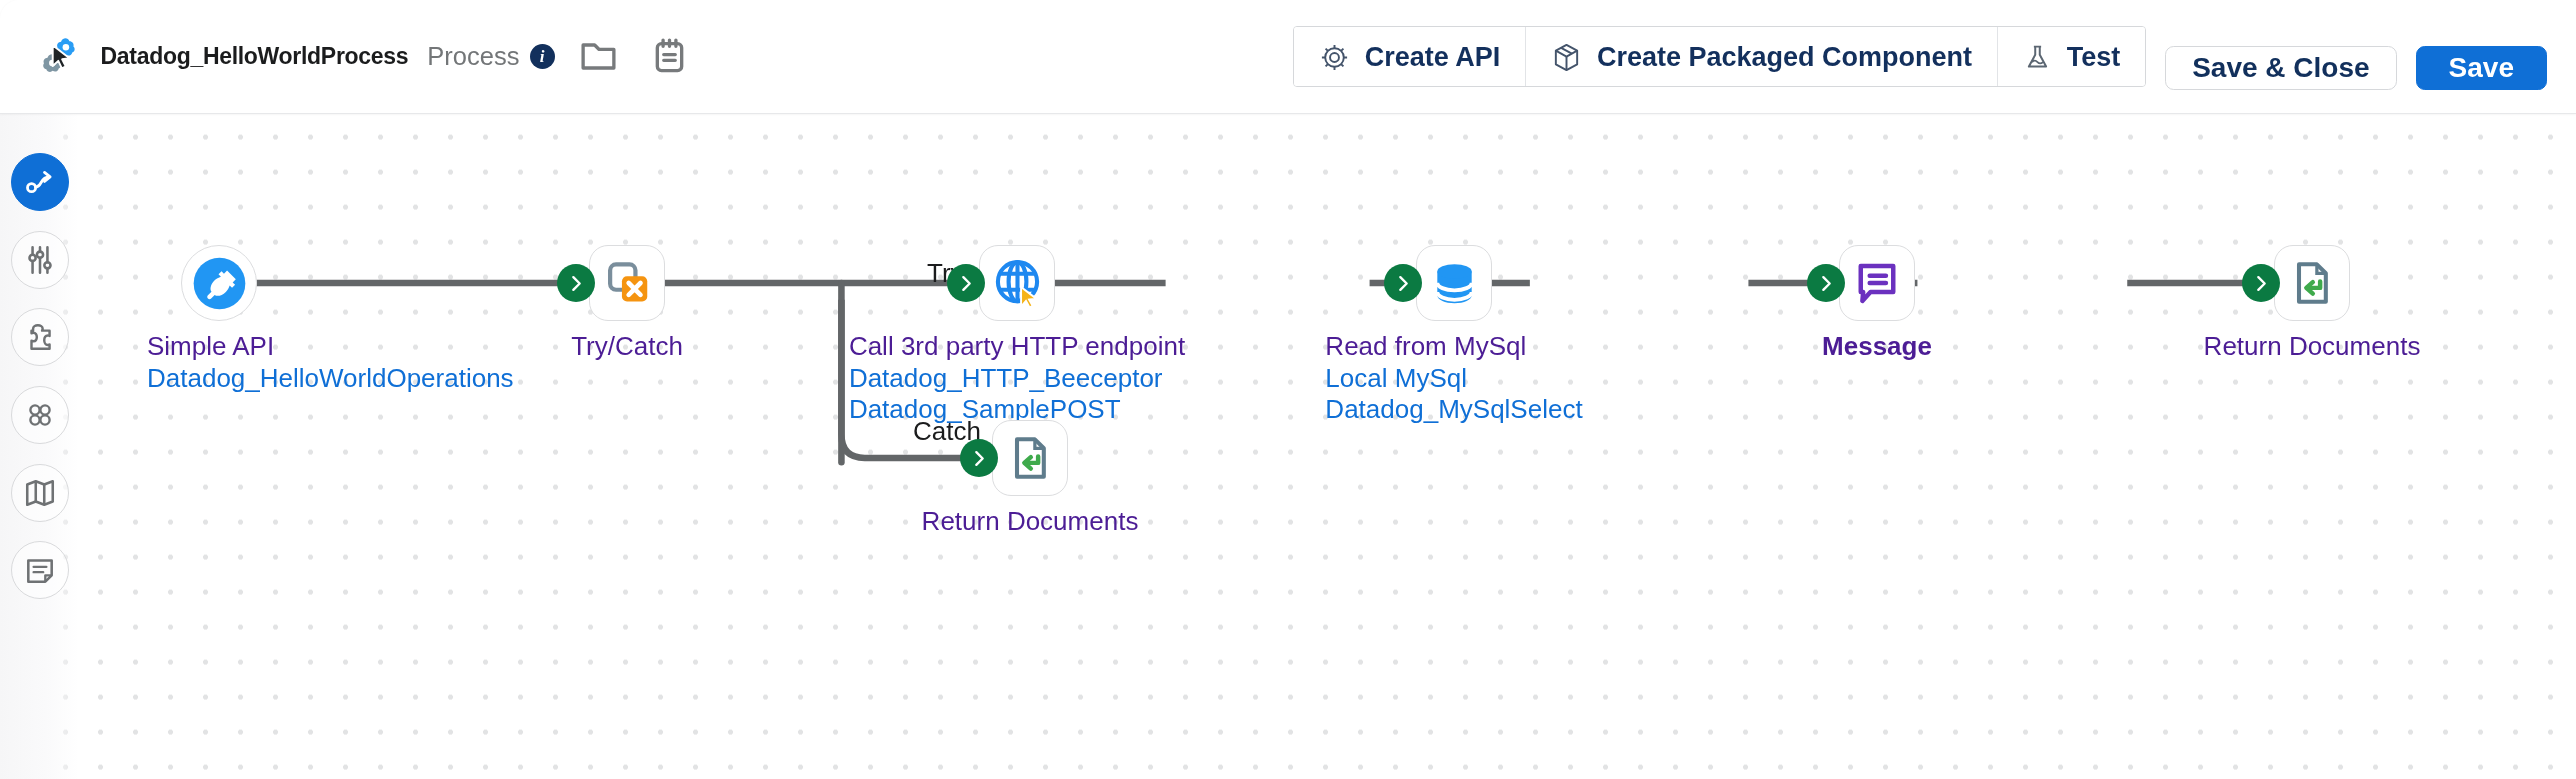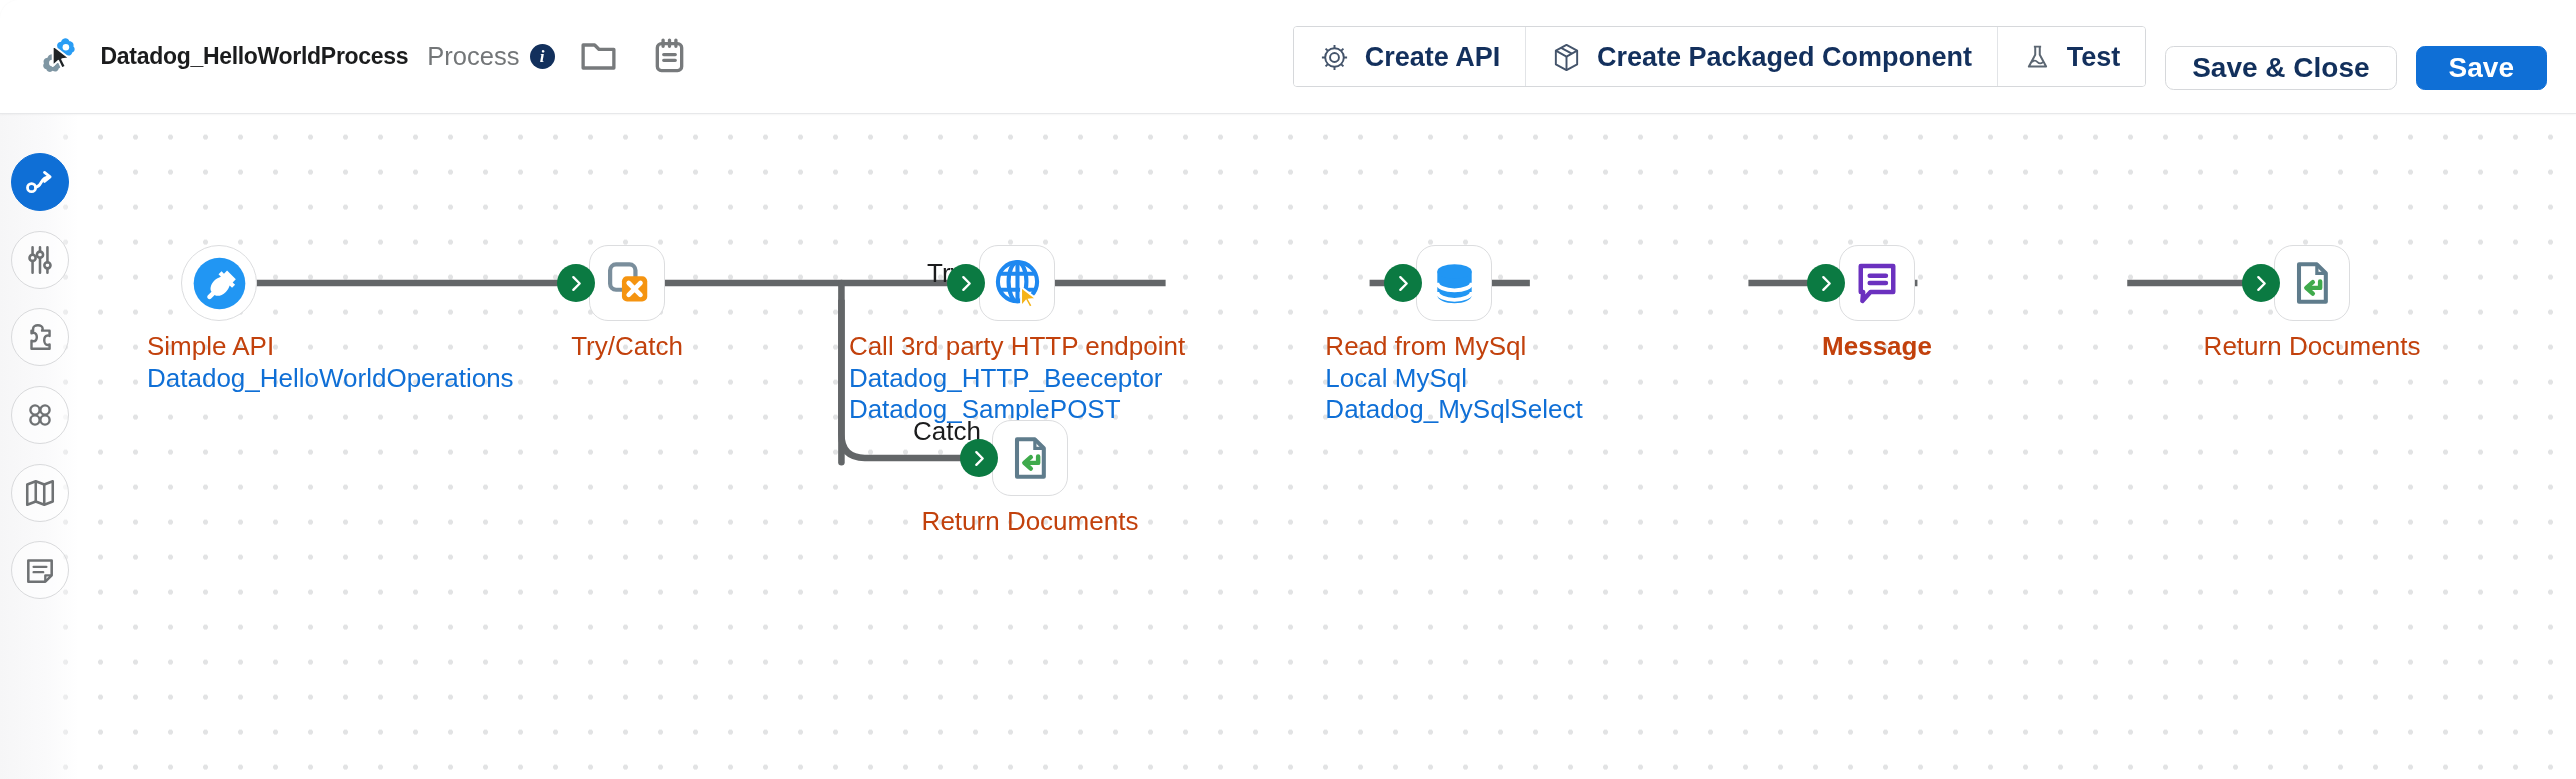--- a/index.html
+++ b/index.html
@@ -112,21 +112,21 @@
     position: absolute; left: -32px; top: 19px;
     width: 38px; height: 38px; border-radius: 50%;
     background: #0b7a42; display: flex; align-items: center; justify-content: center;
     z-index: 3;
   }
   .node-caption {
     position: absolute; top: 86px; left: 50%;
     transform: translateX(-50%);
     white-space: nowrap; 
   }
-  .cap-title { font-size: 26px; color: #c2410c; line-height: 1.22; }
+  .cap-title { font-size: 26px; color: #4c1d95; line-height: 1.22; }
   .cap-sub { font-size: 26px; color: #0f6fd6; line-height: 1.22; }
   .branch-label {
     position: absolute; font-size: 26px; color: #1b1c1d;
     white-space: nowrap;
   }
 </style>
 </head>
 <body>
 
 <div id="canvas"></div>

